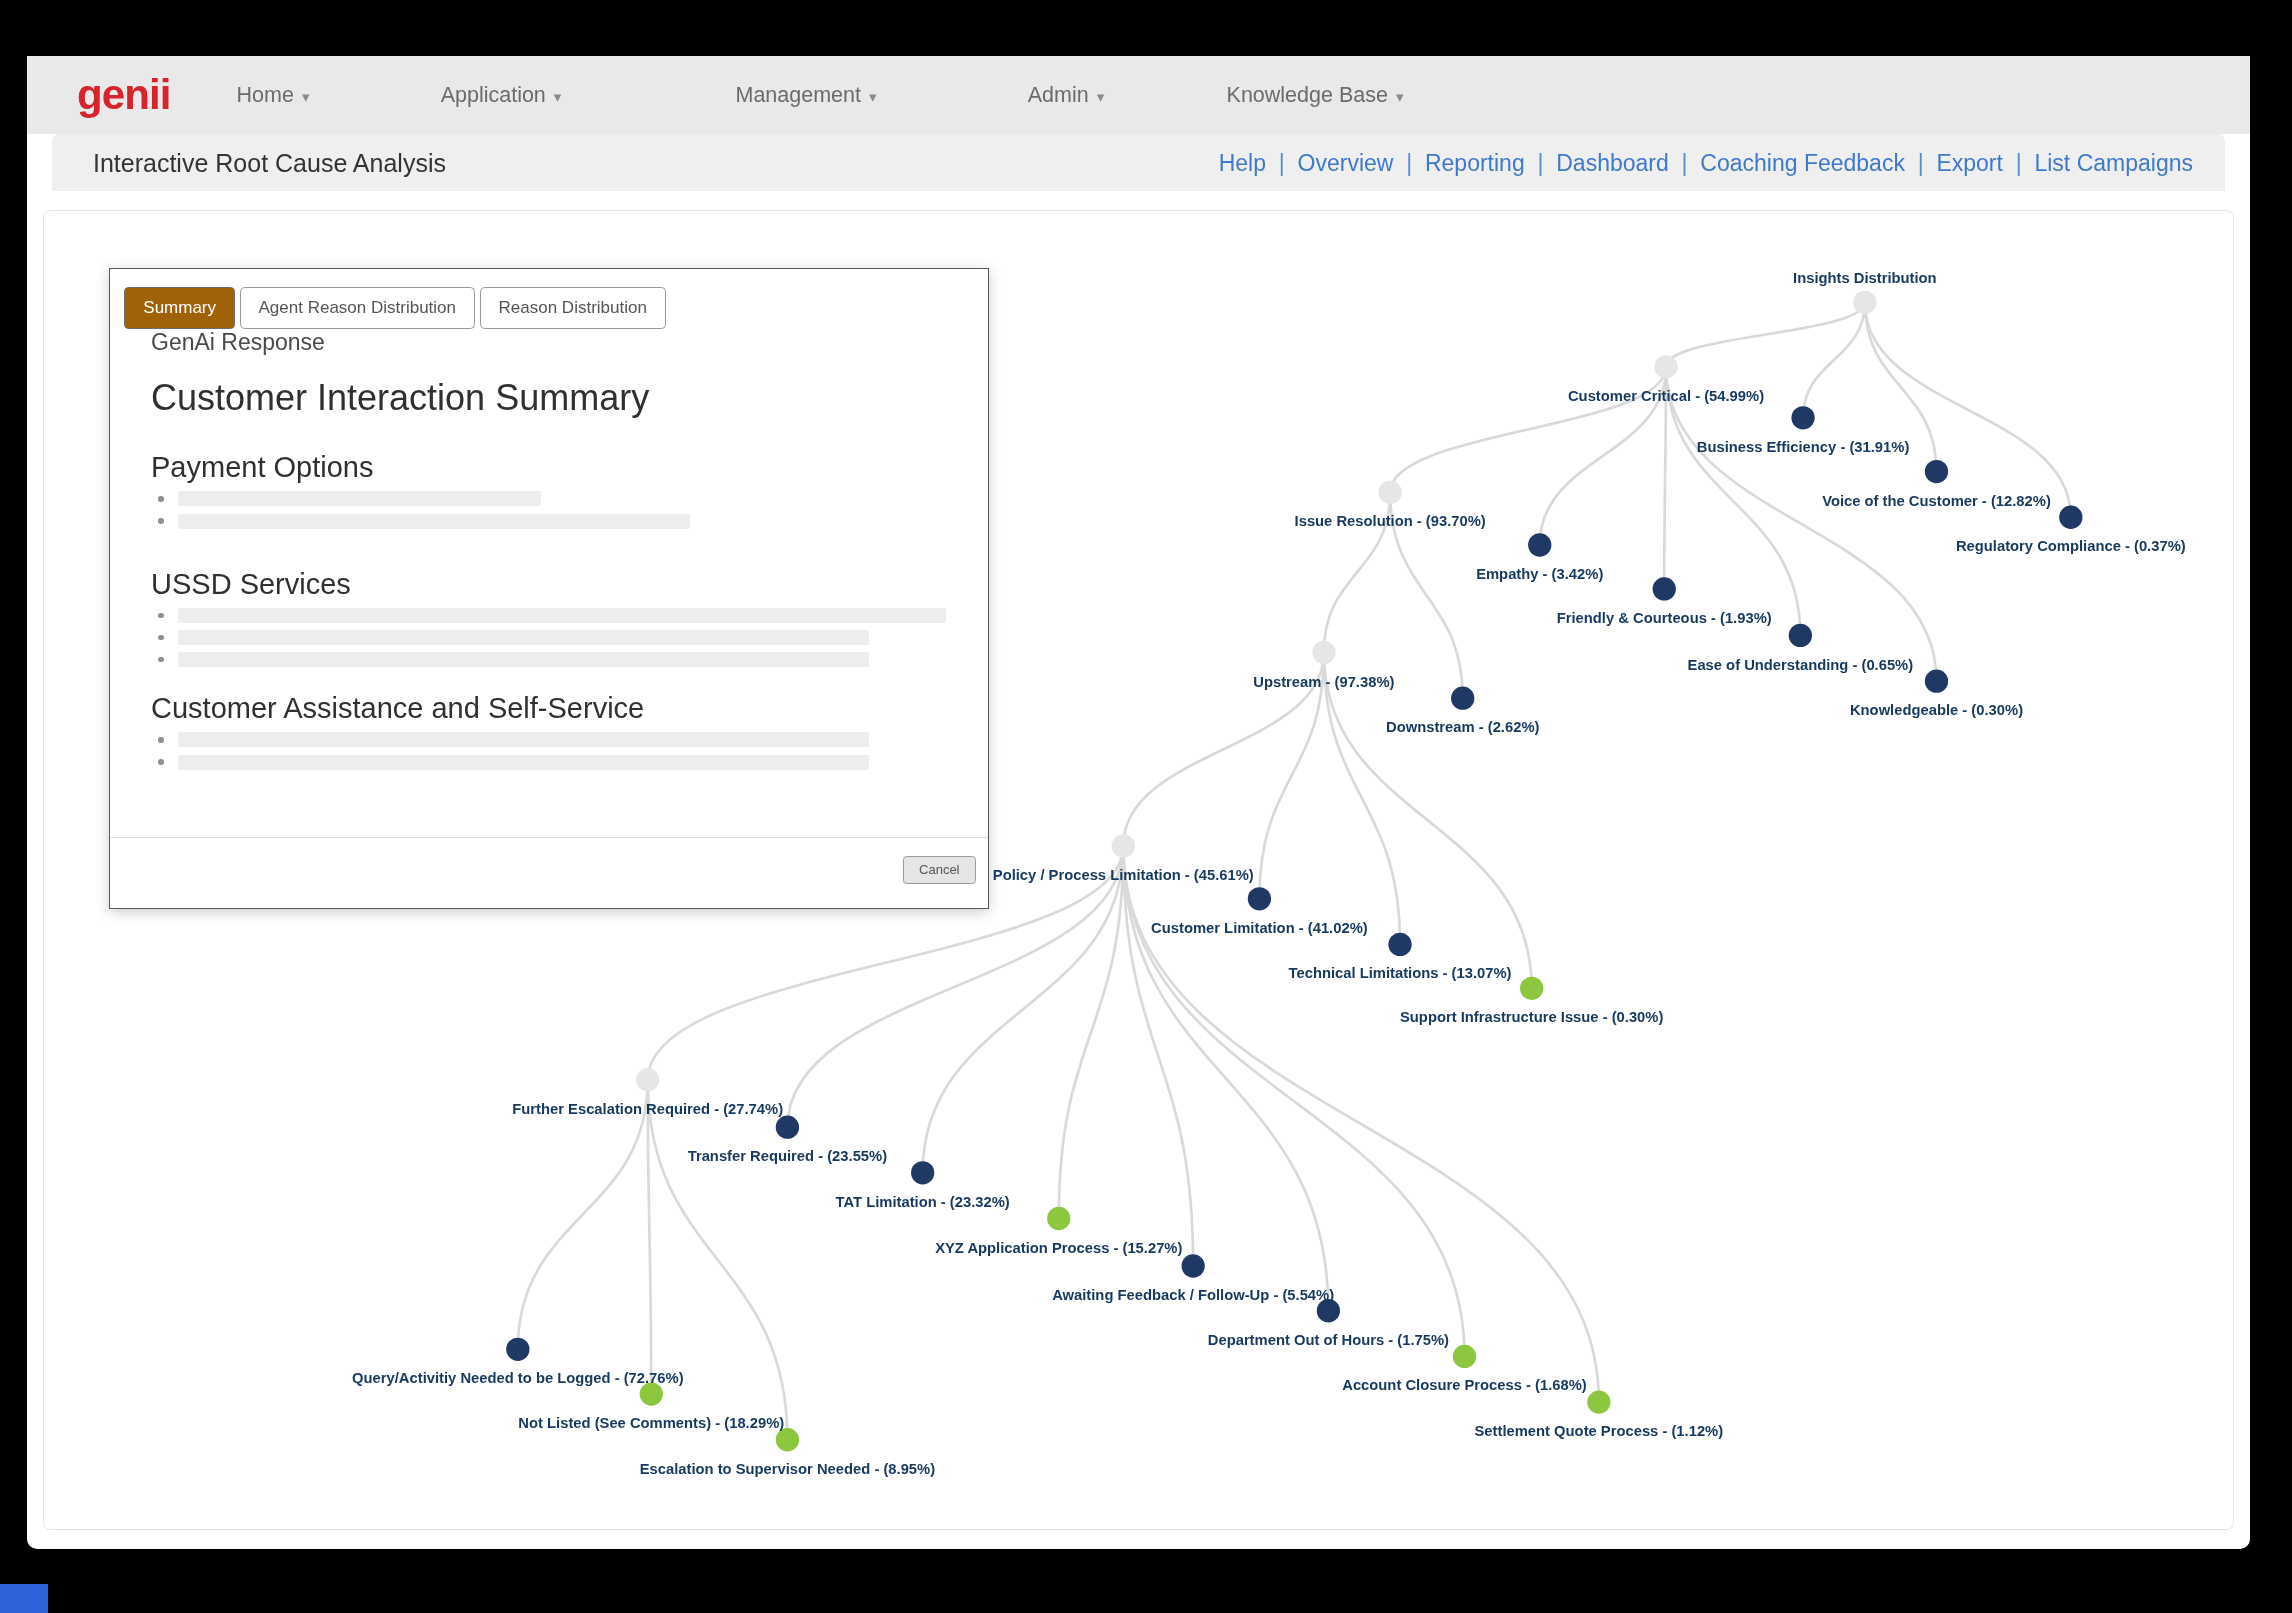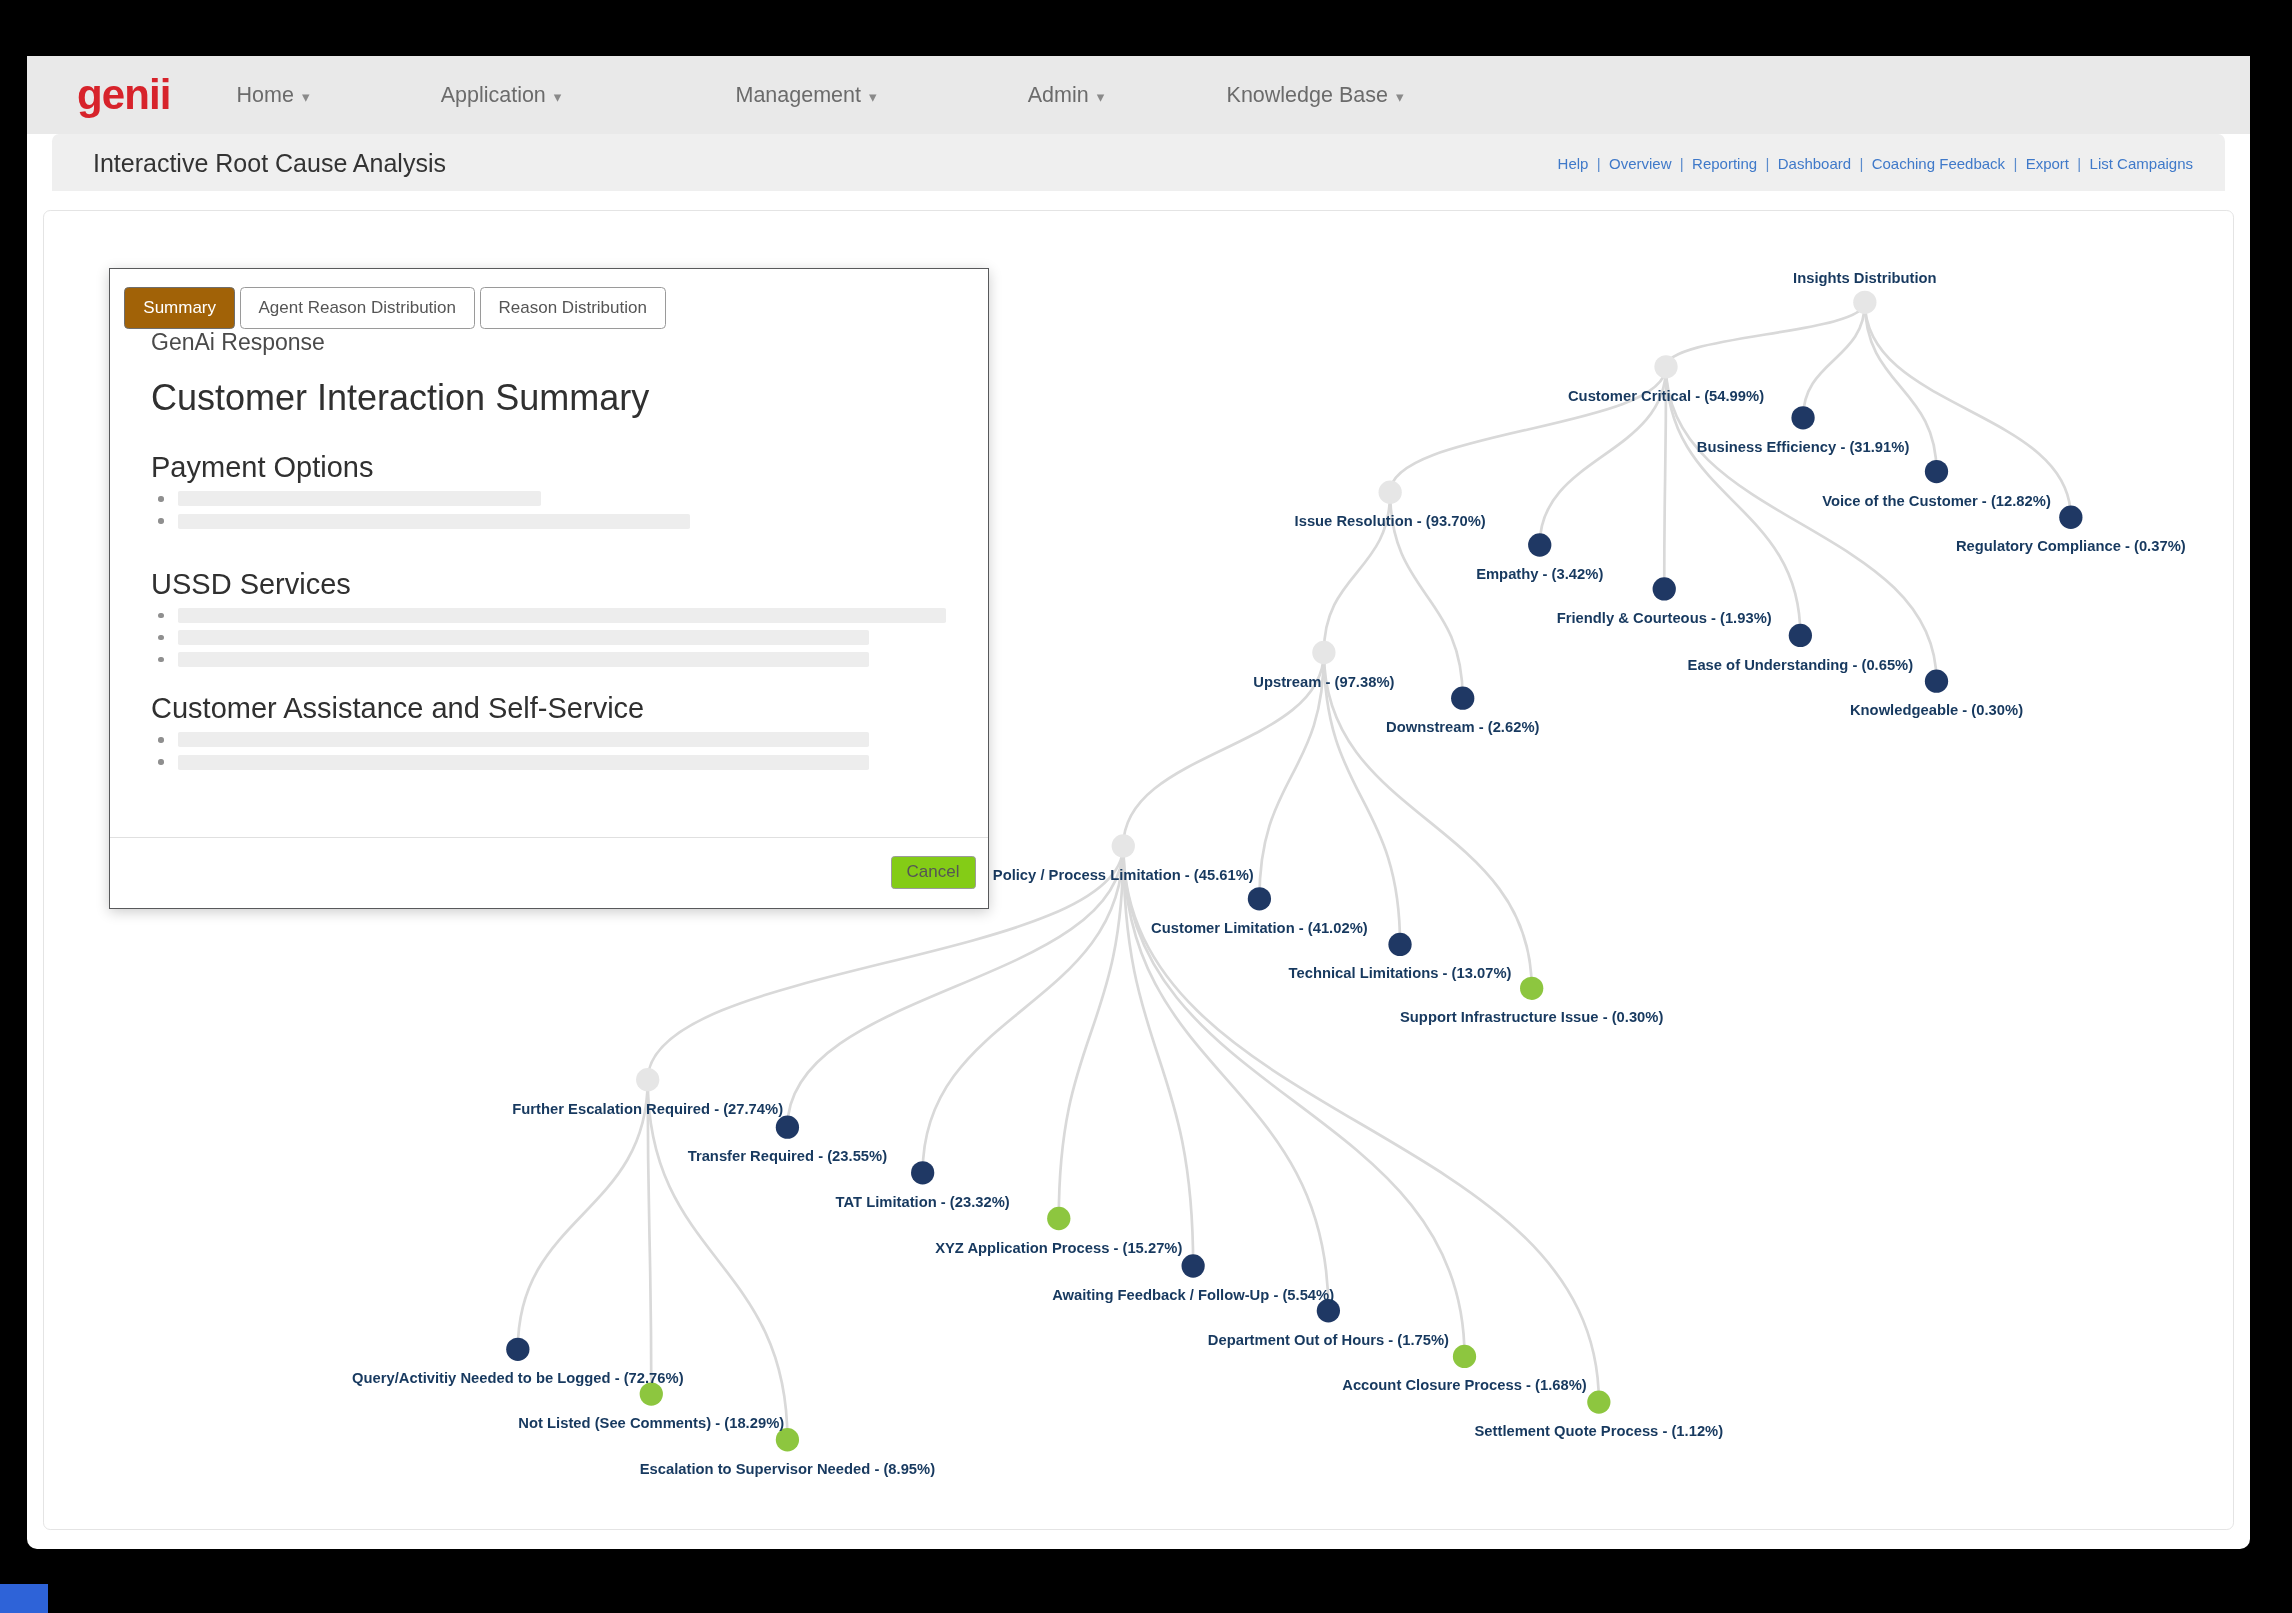--- a/index.html
+++ b/index.html
@@ -27,21 +27,21 @@
     position:absolute;left:25px;right:25px;top:78px;height:57px;background:#efefef;
     border-radius:7.2px 7.2px 0 0;
   }
   .page-title{
     position:absolute;left:41px;top:50%;transform:translateY(-50%);
     font-size:25px;color:#333;
   }
   .header-links{
     position:absolute;right:32px;top:50%;transform:translateY(-50%);
     list-style:none;margin:0;padding:0;display:flex;align-items:center;
-    font-size:15px;color:#3f79c9;
+    font-size:23px;color:#3f79c9;
   }
   .header-links li{display:inline;cursor:pointer;white-space:pre;}
   .header-links li + li::before{content:"  |  ";color:#5b8ccd;cursor:default;}
   
   .content-card{
     position:absolute;left:16px;top:154px;width:2189px;height:1318px;
     border:0.9px solid #e4e4e4;border-radius:7.2px;background:#fff;
   }
   
   svg.tree{position:absolute;left:0;top:0;z-index:2;}
@@ -67,22 +67,22 @@
   .s2{margin-top:39px;}
   .s3{margin-top:25px;}
   .bullet-row{display:flex;align-items:center;margin-top:7.2px;}
   .bullet-row:first-of-type{margin-top:14.3px;}
   .bdot{width:5.4px;height:5.4px;border-radius:50%;background:#8f8f8f;margin:0 14.3px 0 7.2px;flex:0 0 auto;}
   .bar{height:15px;background:#ededed;border-radius:1.8px;}
   .modal-footer{
     position:absolute;left:0;right:0;bottom:0;height:70px;border-top:0.9px solid #e0e0e0;
   }
   .cancel-btn{
-    position:absolute;right:12.5px;top:18px;padding:5.4px 15px;font-size:17px;color:#555;
-    background:#84cc16;border:1.3px solid #9b9b9b;border-radius:3.6px;cursor:pointer;
+    position:absolute;right:12.5px;top:18px;padding:5.4px 15px;font-size:13px;color:#555;
+    background:#e5e5e5;border:1.3px solid #9b9b9b;border-radius:3.6px;cursor:pointer;
     font-family:"Liberation Sans", sans-serif;
   }
   
   .corner-fragment{position:absolute;left:0;top:1584px;width:48px;height:29.6px;background:#2e63d8;}
 </style>
 </head>
 <body>
 
 <div class="window">
 

